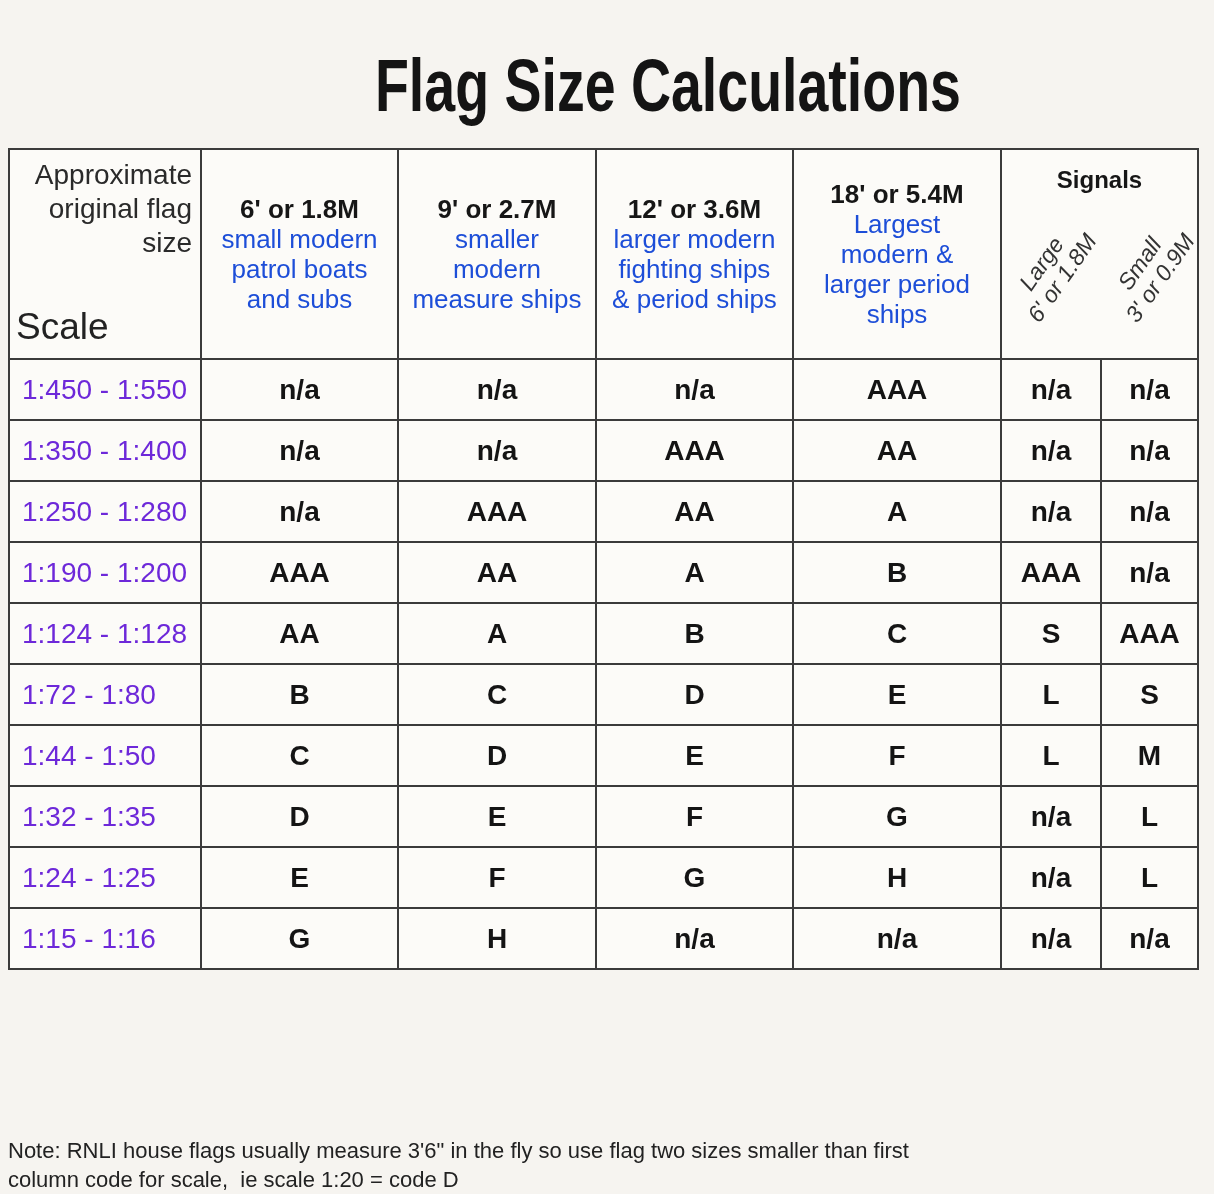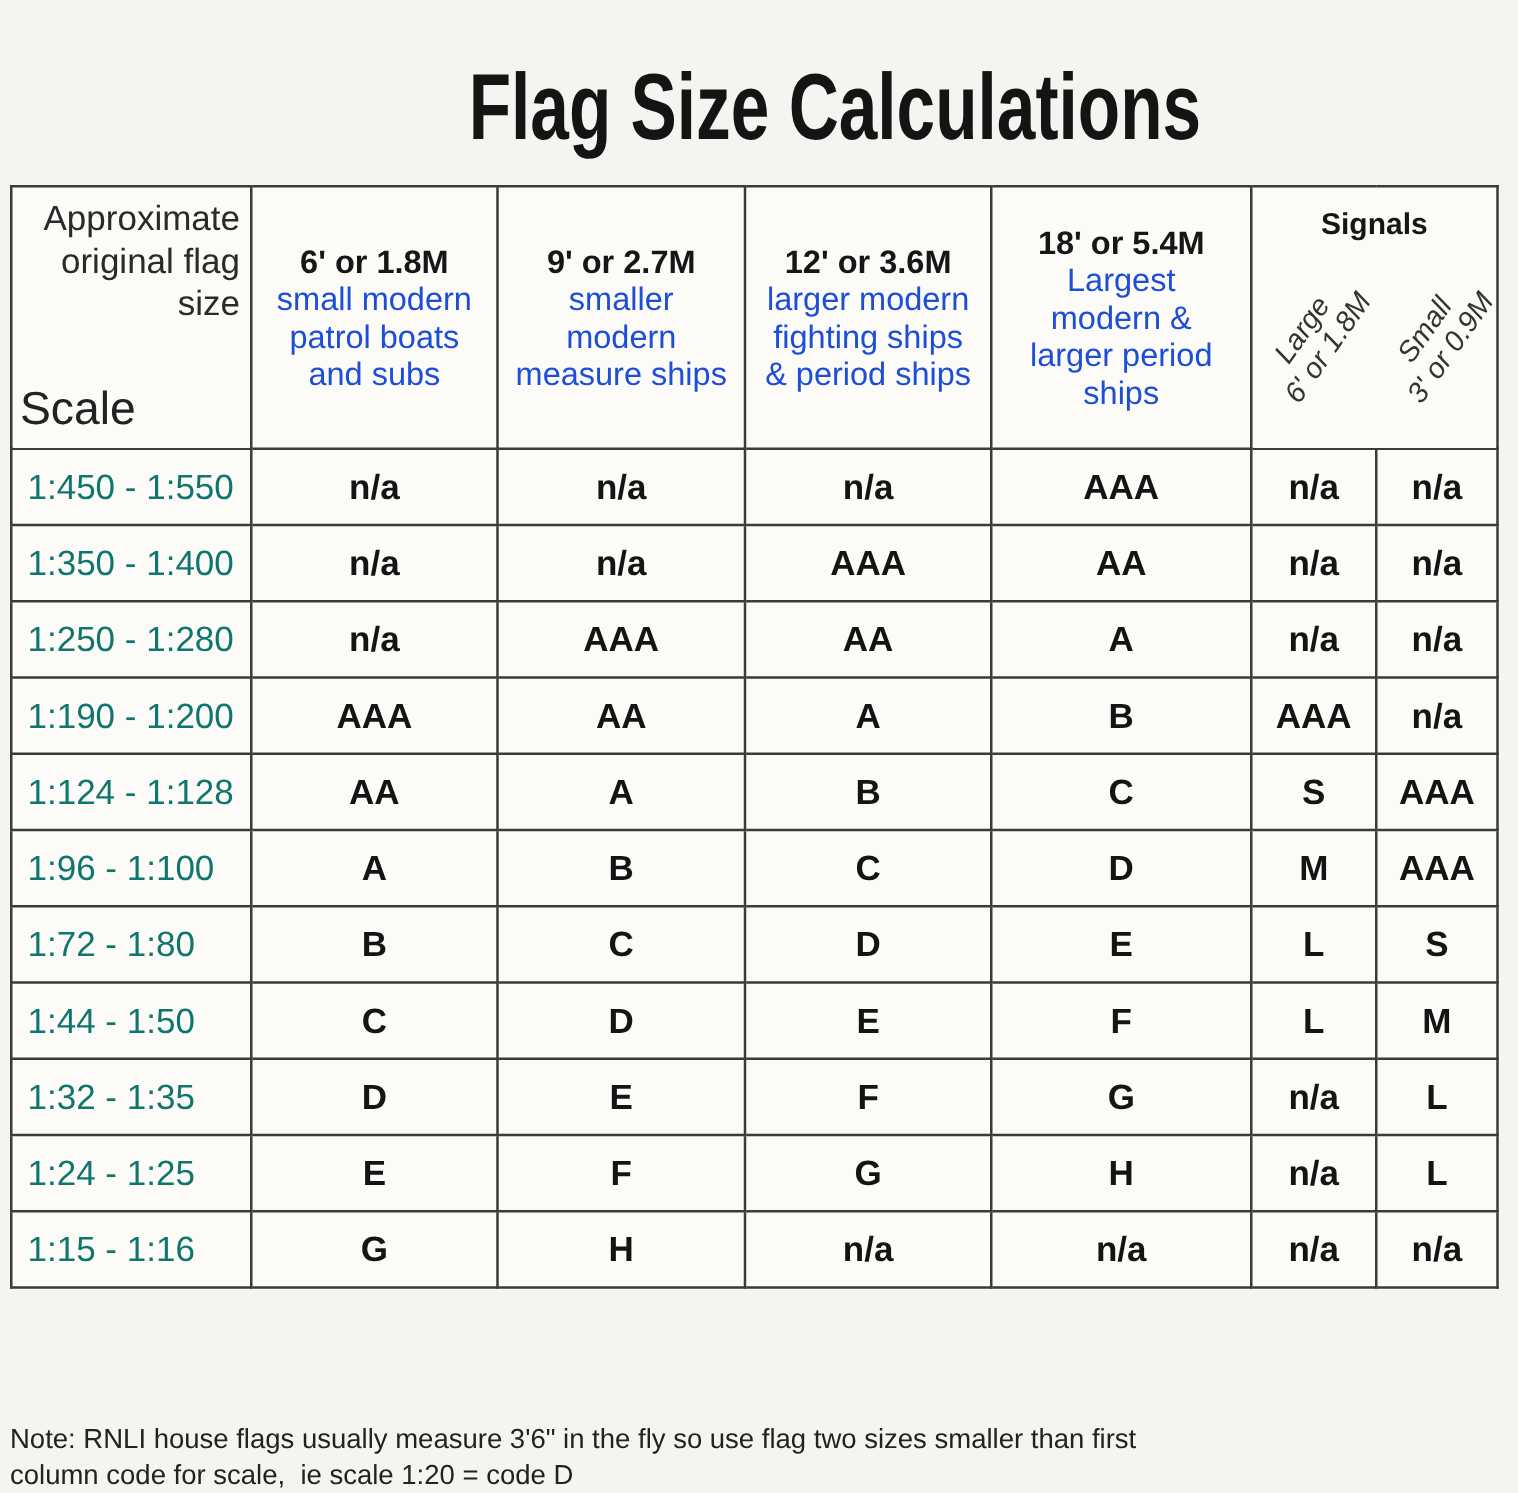--- a/index.html
+++ b/index.html
@@ -112,21 +112,21 @@
     white-space: nowrap;
   }
   .rot-large { left: -10px; top: 96px; }
   .rot-small { left: 88px;  top: 96px; }
 
   
   td.scale-cell {
     text-align: left;
     padding: 0 0 0 12px;
     font-size: 28px;
-    color: #0f766e;
+    color: #6d28d9;
     background: #fbfaf7;
   }
   td.code-cell {
     text-align: center;
     font-weight: bold;
     font-size: 28px;
     color: #141414;
     padding: 0;
   }
 
@@ -242,29 +242,20 @@
       <tr class="data-row">
         <td class="scale-cell">1:124 - 1:128</td>
         <td class="code-cell">AA</td>
         <td class="code-cell">A</td>
         <td class="code-cell">B</td>
         <td class="code-cell">C</td>
         <td class="code-cell">S</td>
         <td class="code-cell">AAA</td>
       </tr>
       <tr class="data-row">
-        <td class="scale-cell">1:96 - 1:100</td>
-        <td class="code-cell">A</td>
-        <td class="code-cell">B</td>
-        <td class="code-cell">C</td>
-        <td class="code-cell">D</td>
-        <td class="code-cell">M</td>
-        <td class="code-cell">AAA</td>
-      </tr>
-      <tr class="data-row">
         <td class="scale-cell">1:72 - 1:80</td>
         <td class="code-cell">B</td>
         <td class="code-cell">C</td>
         <td class="code-cell">D</td>
         <td class="code-cell">E</td>
         <td class="code-cell">L</td>
         <td class="code-cell">S</td>
       </tr>
       <tr class="data-row">
         <td class="scale-cell">1:44 - 1:50</td>

